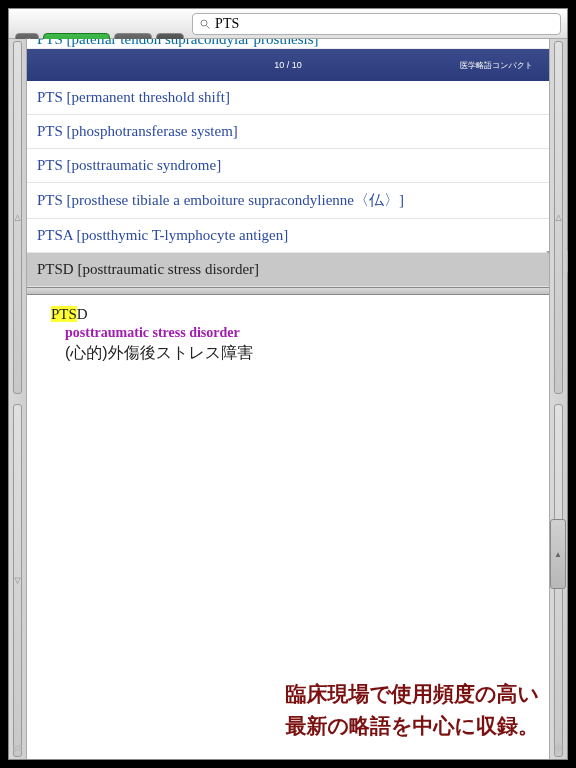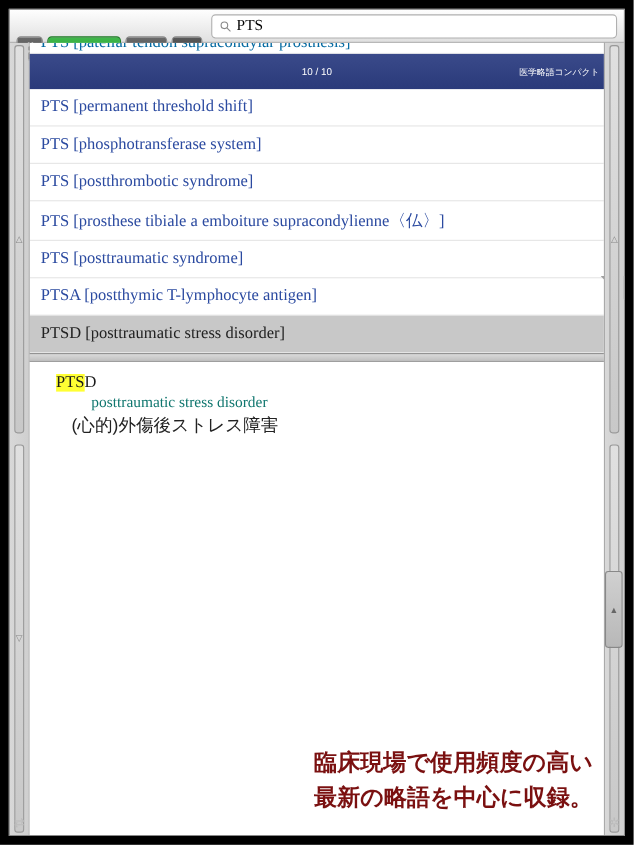--- a/index.html
+++ b/index.html
@@ -13,30 +13,30 @@
 .search-wrap { flex: 1; display: flex; align-items: center; background: #fff; border: 1px solid #b0b0b0; border-radius: 4px; height: 22px; padding: 0 6px; margin-left: 4px; }
 .search-wrap svg { flex-shrink: 0; }
 .search-input { border: none; outline: none; font-size: 14px; flex: 1; margin-left: 4px; font-family: serif; }
 .main { flex: 1; display: flex; position: relative; }
 .side { width: 18px; background: linear-gradient(to right,#d8d8d8,#cfcfcf); border-right: 1px solid #aaa; display: flex; flex-direction: column; align-items: center; position: relative; }
 .side.right { border-right: none; border-left: 1px solid #aaa; }
 .side-seg { flex: 1; background: linear-gradient(#e0e0e0,#c8c8c8); border: 1px solid #999; margin: 2px 1px; border-radius: 3px; display: flex; align-items: center; justify-content: center; color: #888; font-size: 8px; }
 .side-gap { height: 6px; }
 .center { flex: 1; display: flex; flex-direction: column; background: #fff; }
 .status-bar { height: 32px; background: linear-gradient(#3a4a8a,#2a3a7a); color: #fff; font-size: 9px; display: flex; align-items: center; justify-content: center; position: relative; }
-.status-right { position: absolute; right: 4px; font-size: 8px; }
+.status-right { position: absolute; right: 16px; font-size: 8px; }
 .clipped { height: 10px; overflow: hidden; color: #0369a1; font-family: serif; font-size: 15px; padding: 0 10px; border-bottom: 1px solid #eee; line-height: 0px; }
 .list { overflow: hidden; }
 .list-item { padding: 8px 10px; border-bottom: 1px solid #e5e5e5; font-family: Georgia, serif; font-size: 15px; color: #2b4aa0; cursor: pointer; }
 .list-item.selected { background: #c8c8c8; color: #222; }
 .divider { height: 8px; background: linear-gradient(#dadada,#c0c0c0); border-top: 1px solid #888; border-bottom: 1px solid #888; position: relative; }
 .detail { padding: 10px 24px; flex: 1; background: #fff; position: relative; }
 .term-hl { background: #ffff33; color: #1a1a1a; font-family: Georgia, serif; font-size: 15px; }
 .term-rest { color: #1a1a1a; font-family: Georgia, serif; font-size: 15px; }
-.def-en { color: #0f766e; font-family: Georgia, serif; font-size: 14px; margin-left: 32px; margin-top: 2px; }
+.def-en { color: #a21caf; font-family: Georgia, serif; font-size: 14px; margin-left: 14px; margin-top: 2px; font-weight: bold; }
 .def-jp { color: #222; font-size: 16px; margin-left: 14px; margin-top: 2px; }
 .flag { position: absolute; right: -1px; top: 212px; width: 22px; height: 22px; }
 .flag svg { width: 100%; height: 100%; }
 .promo { position: absolute; bottom: 18px; right: 28px; text-align: center; font-weight: bold; font-size: 21px; color: #7a1010; text-shadow: 1px 1px 0 #fff, -1px -1px 0 #fff, 1px -1px 0 #fff, -1px 1px 0 #fff; line-height: 1.5; font-family: "Hiragino Sans", sans-serif; }
 .bottom-icon { position: absolute; bottom: 4px; color: #bbb; font-size: 12px; width: 100%; text-align: center; }
 .right-thumb { position: absolute; right: 1px; top: 480px; width: 16px; height: 70px; background: linear-gradient(#d0d0d0,#b8b8b8); border: 1px solid #888; border-radius: 3px; display: flex; align-items: center; justify-content: center; }
 .right-thumb::after { content: "▲"; color: #666; font-size: 8px; }
 </style>
 </head>
 <body>
@@ -76,23 +76,22 @@
 
     <div class="center">
       <div class="clipped">PTS [patellar tendon supracondylar prosthesis]</div>
       <div class="status-bar">
         <span>10 / 10</span>
         <span class="status-right">医学略語コンパクト</span>
       </div>
       <div class="list" id="results-list">
           <div class="list-item">PTS [permanent threshold shift]</div>
           <div class="list-item">PTS [phosphotransferase system]</div>
-          <div class="list-item">PTS [postthrombotic syndrome]</div>
+          <div class="list-item">PTS [posttraumatic syndrome]</div>
           <div class="list-item">PTS [prosthese tibiale a emboiture supracondylienne〈仏〉]</div>
-          <div class="list-item">PTS [posttraumatic syndrome]</div>
           <div class="list-item">PTSA [postthymic T-lymphocyte antigen]</div>
           <div class="list-item selected">PTSD [posttraumatic stress disorder]</div>
         </div>
 
       <div class="divider"></div>
 
       <div class="detail">
         <div>
           <span class="term-hl">PTS</span><span class="term-rest">D</span>
         </div>

